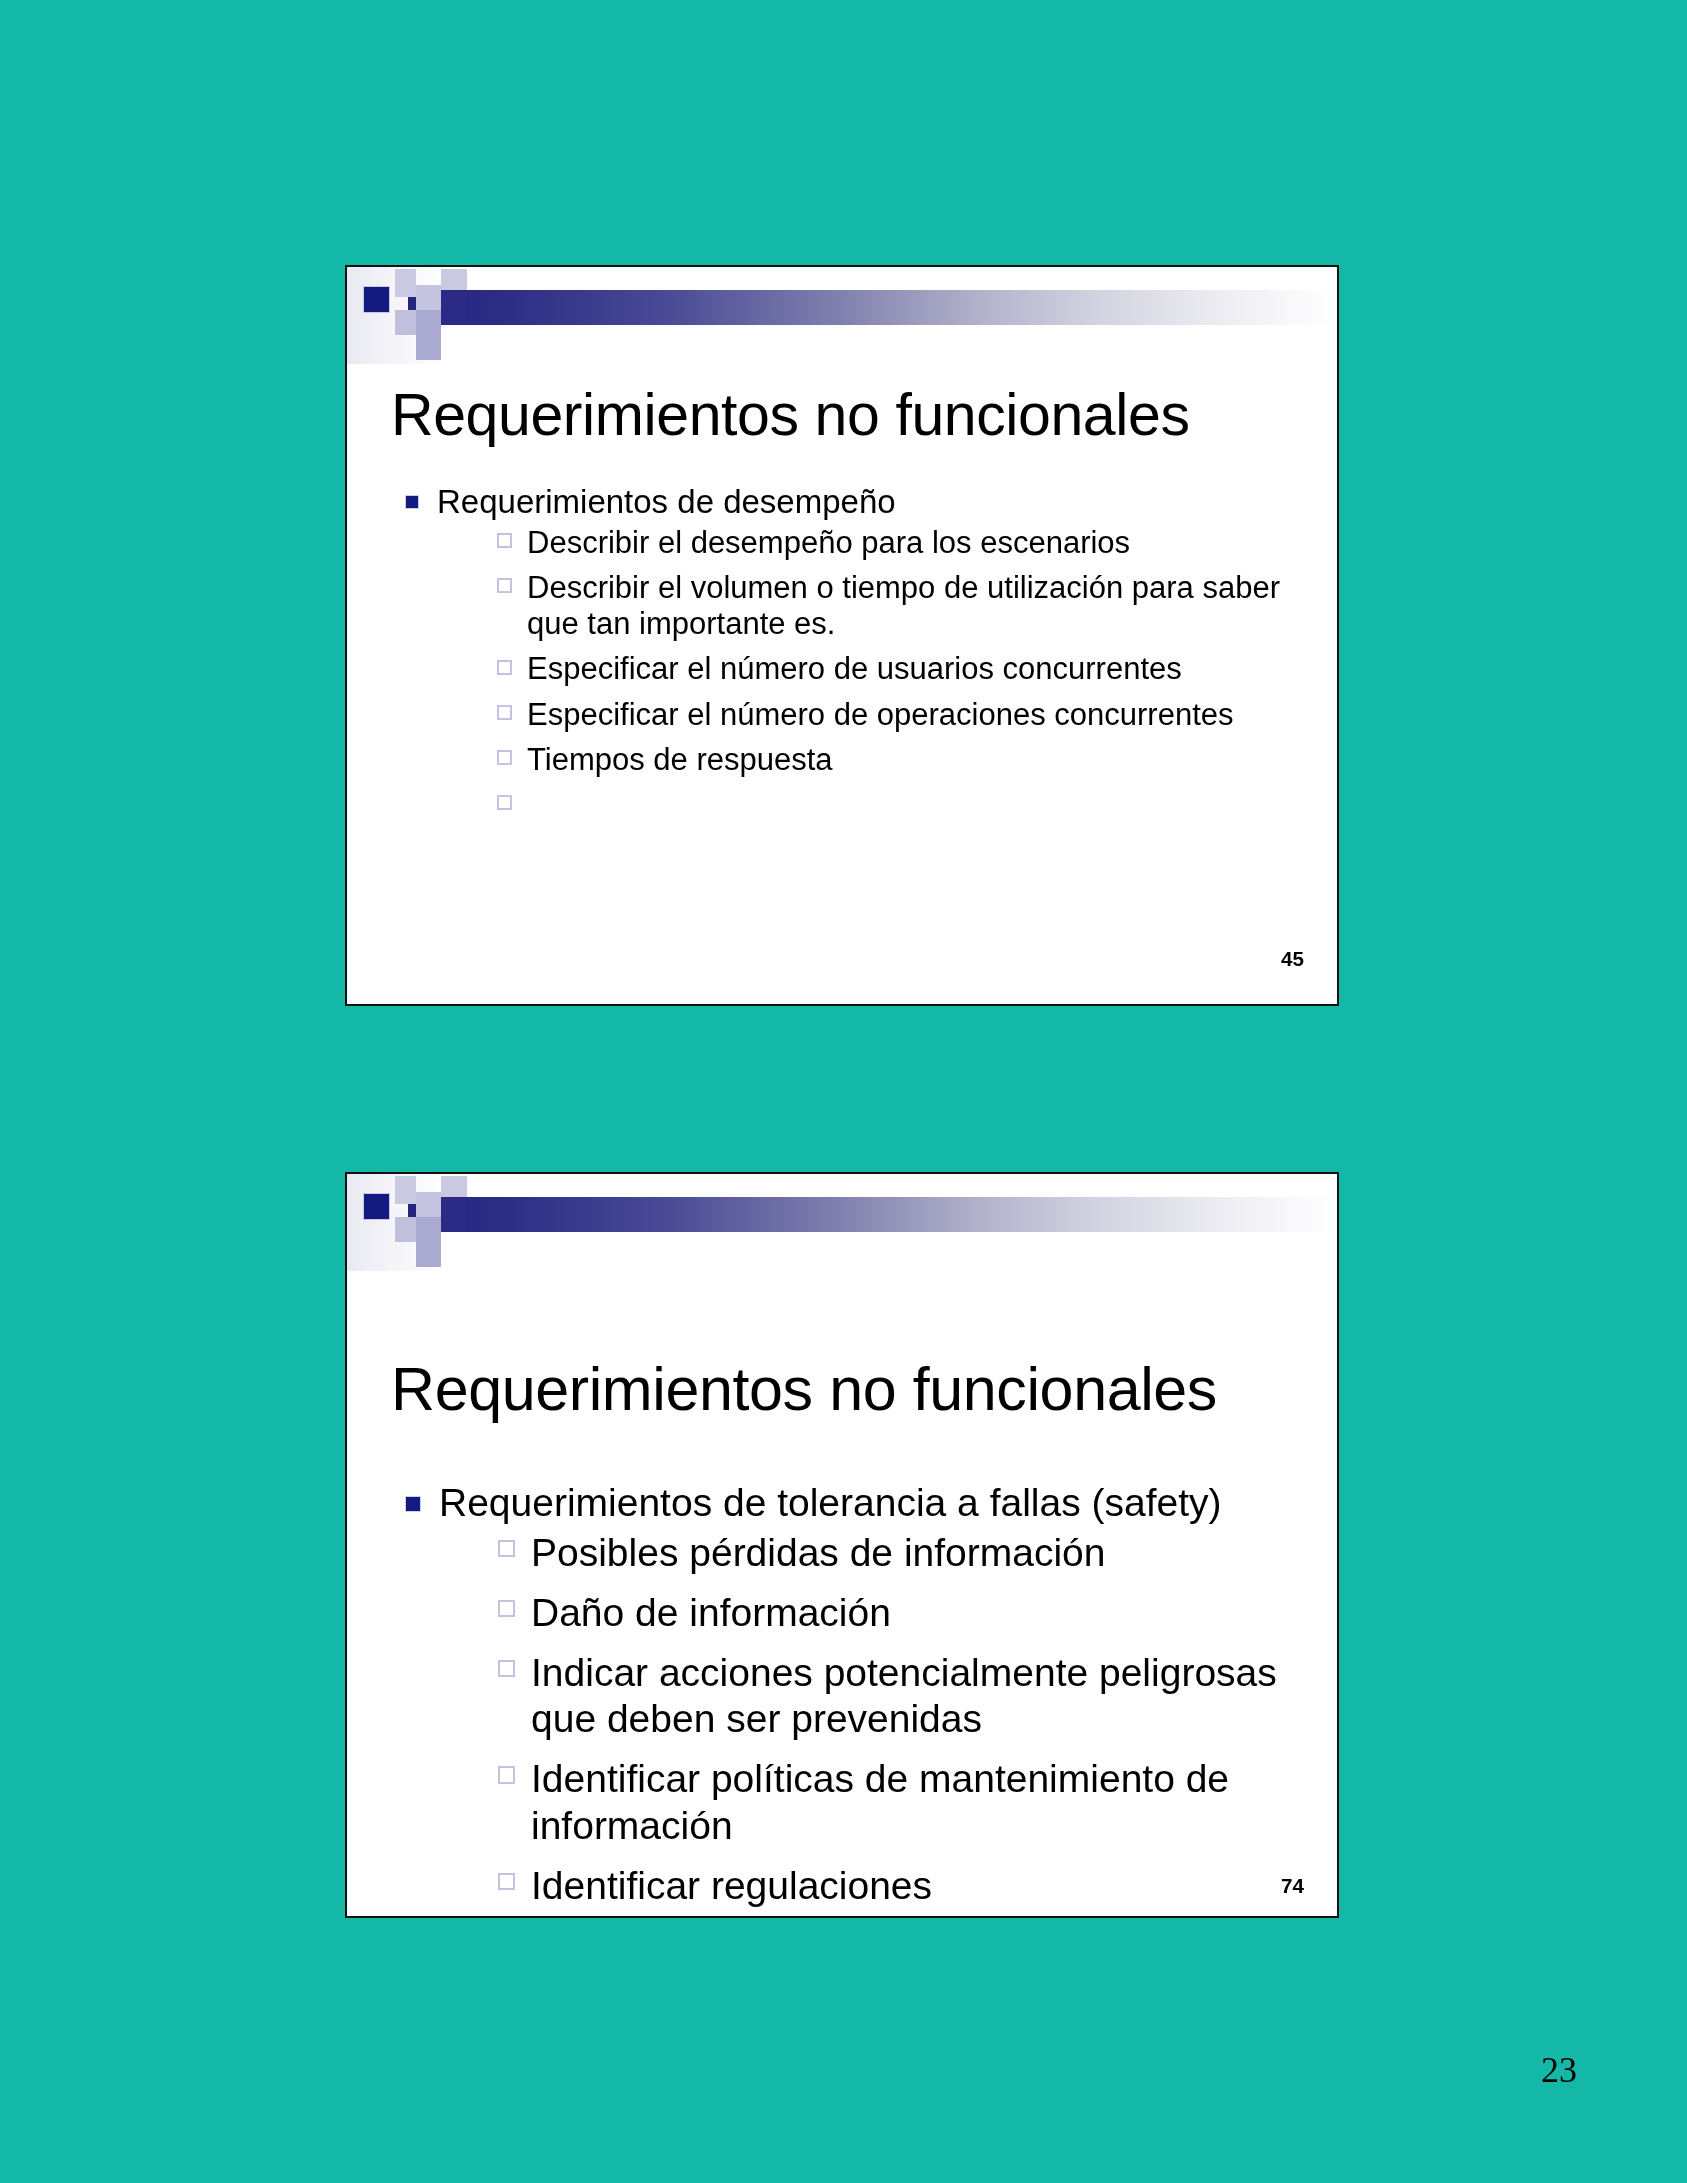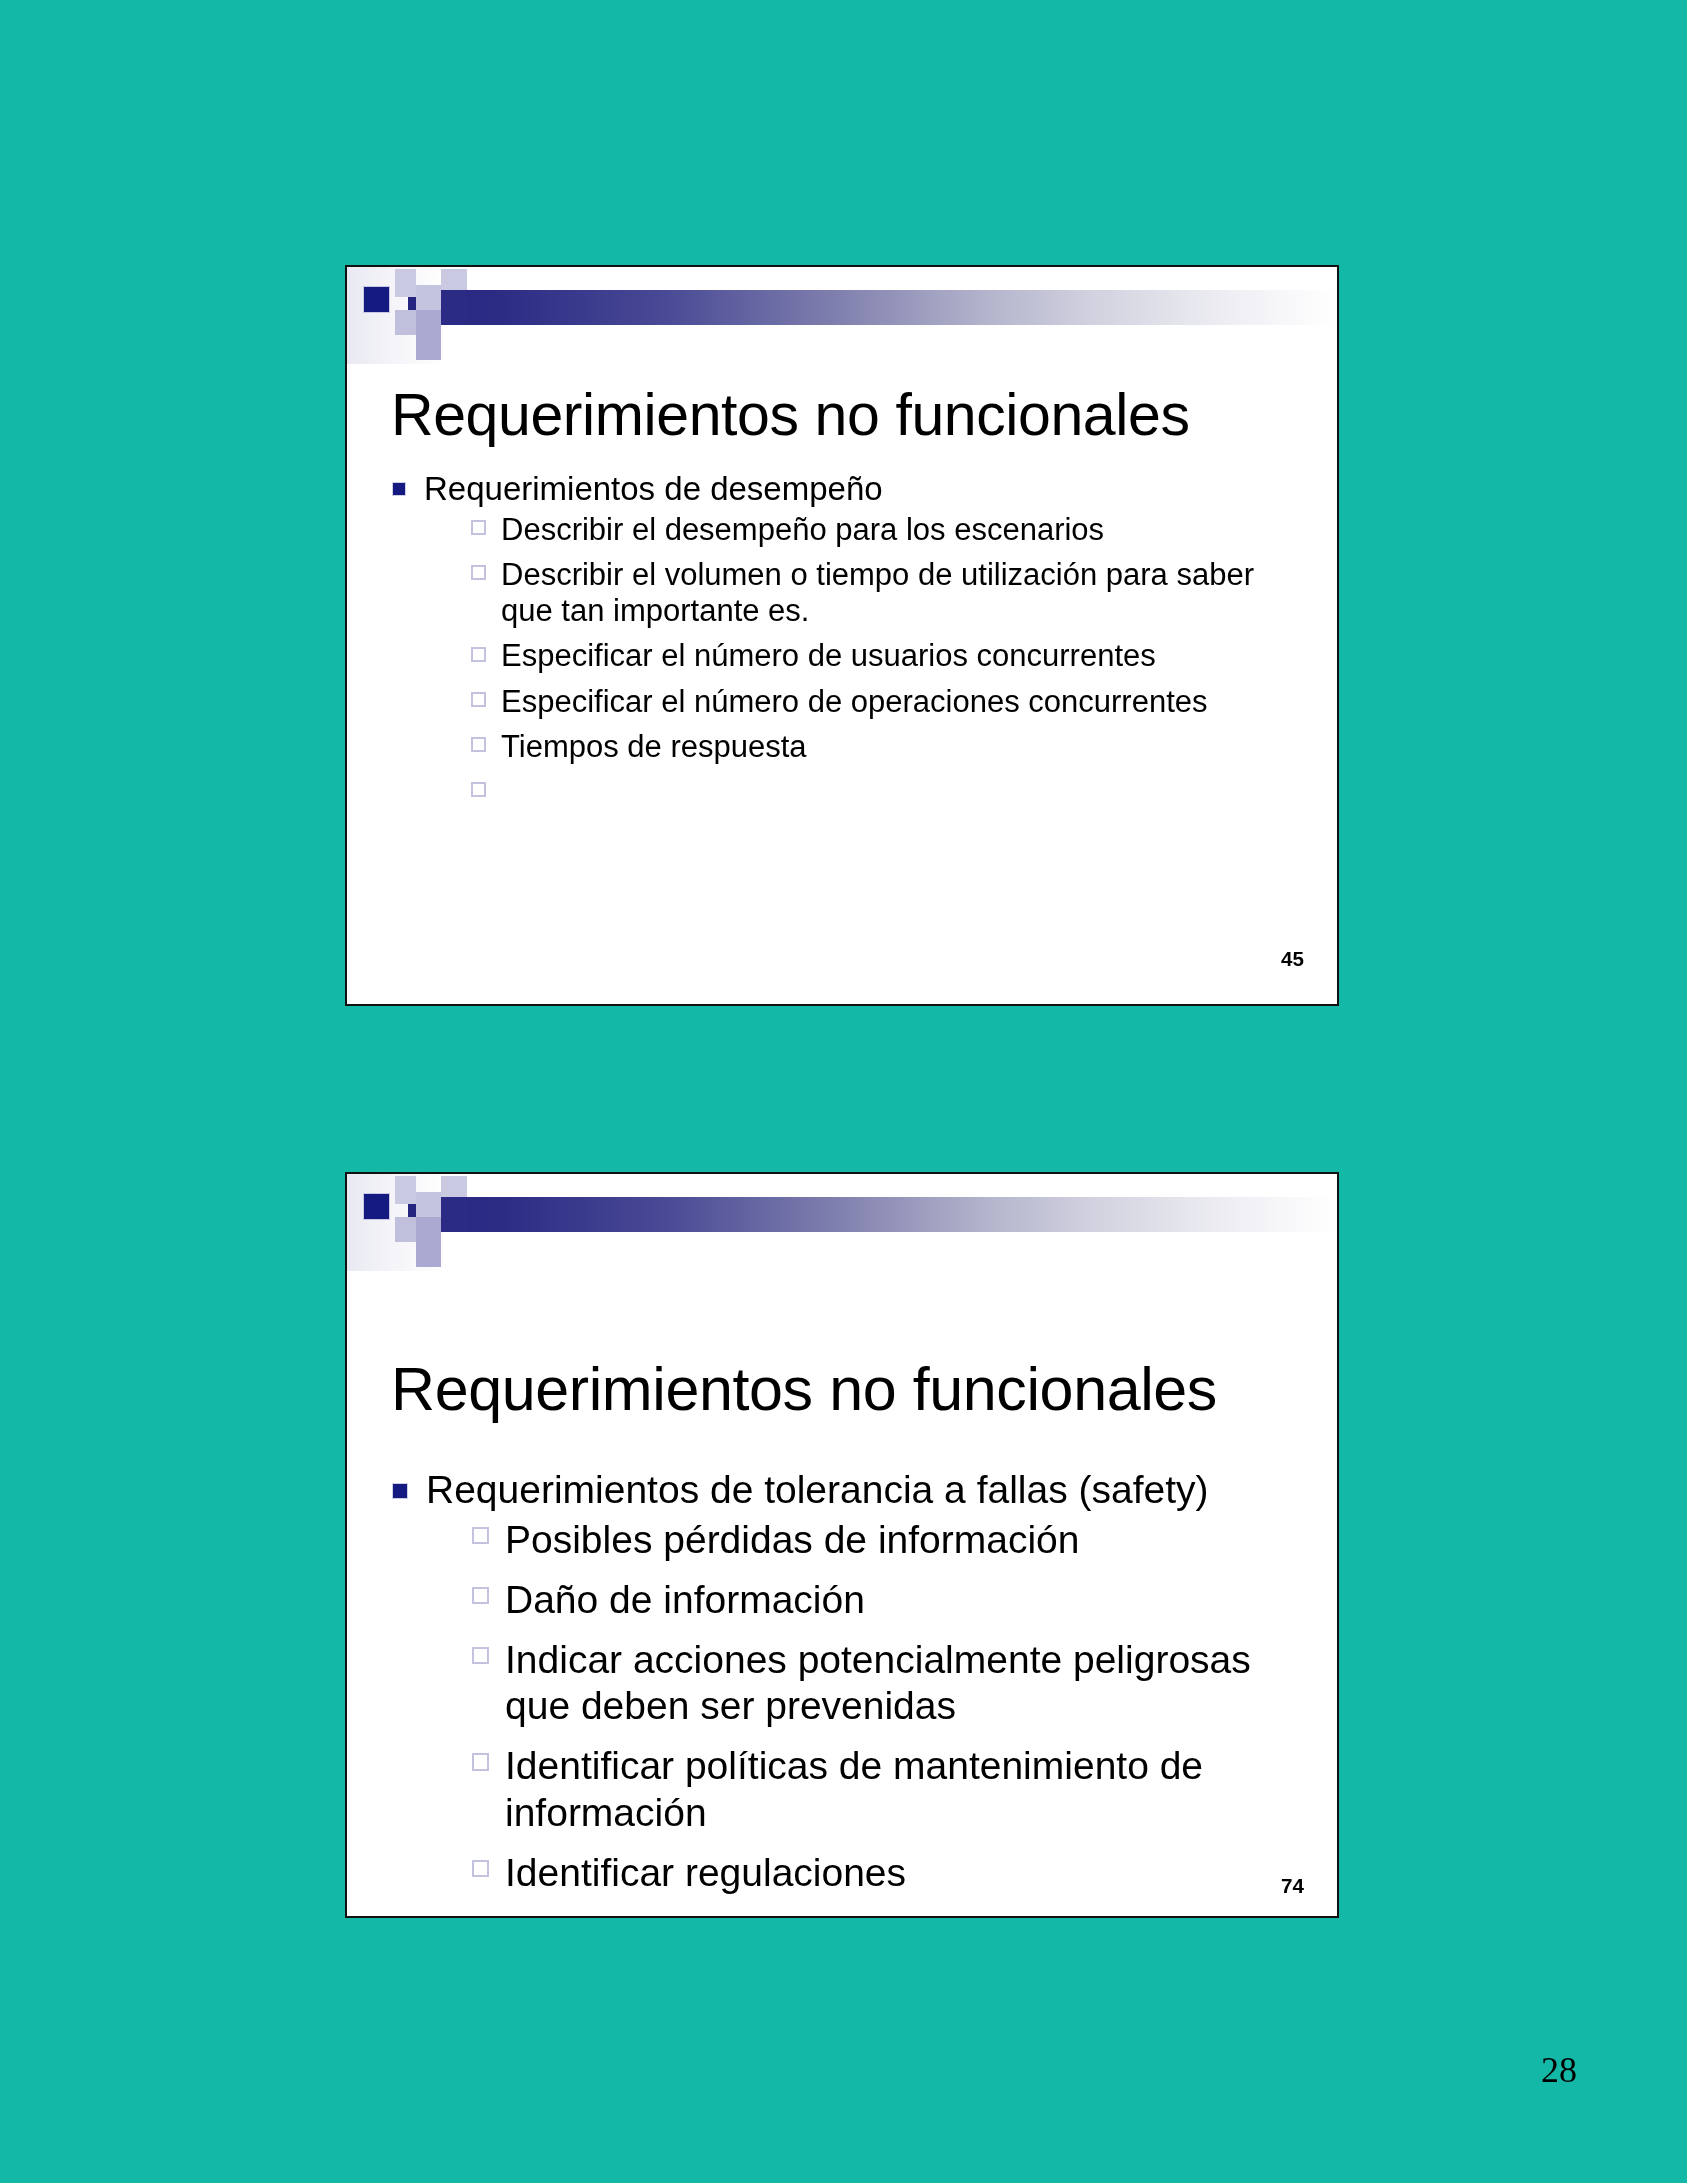--- a/index.html
+++ b/index.html
@@ -93,21 +93,21 @@
   .body {
     position: absolute;
     left: 38px;
     right: 25px;
   }
   #body-1 { top: 200px; }
   #body-2 { top: 290px; }
 
   ul.lvl1, ul.lvl2 {
     list-style: none;
-    margin: 3px;
+    margin: 16px;
     padding: 0;
   }
   li.l1, li.l2 {
     position: relative;
     color: #000000;
     font-family: "Liberation Sans Narrow", "Liberation Sans", sans-serif;
     font-stretch: condensed;
   }
 
   
@@ -261,16 +261,16 @@
               <span>Identificar regulaciones</span>
             </li>
           </ul>
         </li>
       </ul>
     </div>
 
     <div class="slide-num" id="num-2">74</div>
   </div>
 
-  <div id="page-folio">28</div>
+  <div id="page-folio">23</div>
 
 </div>
 
 
 </body></html>

